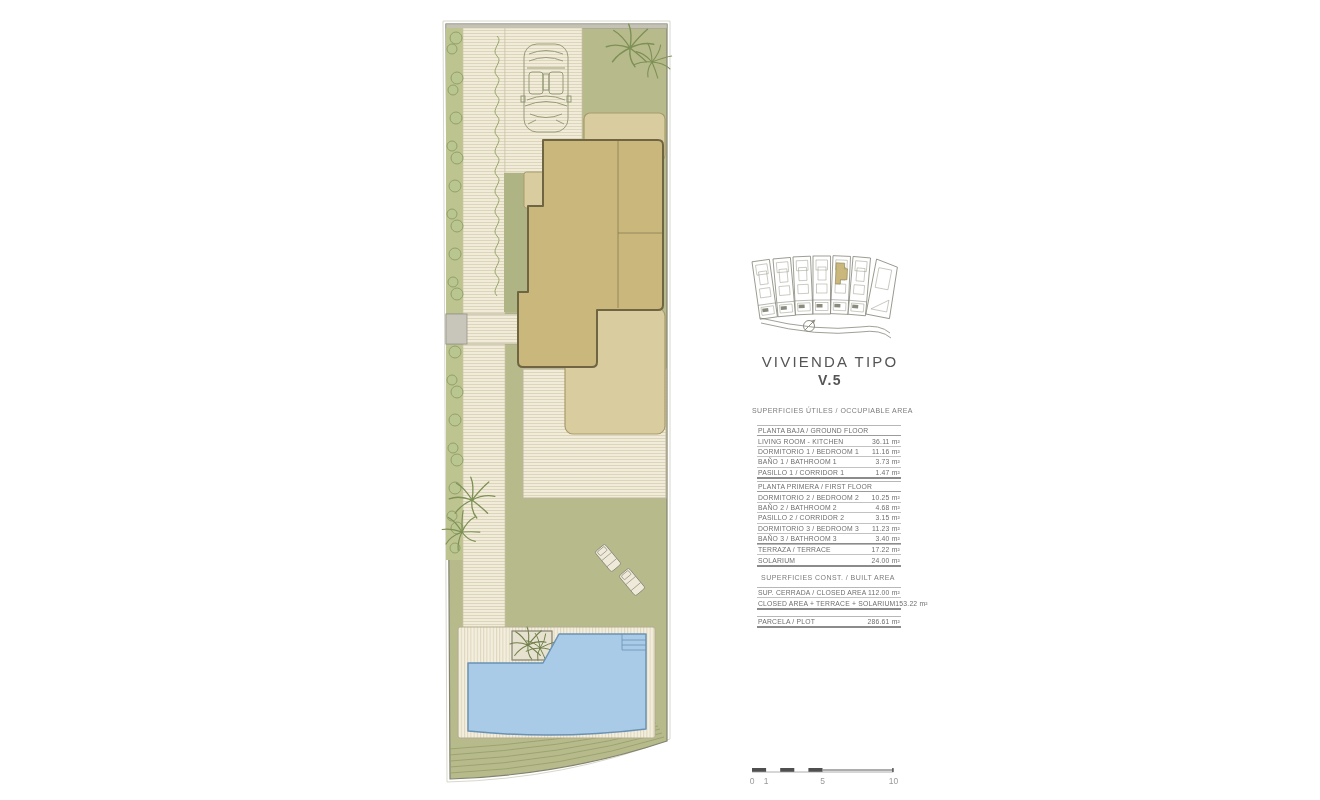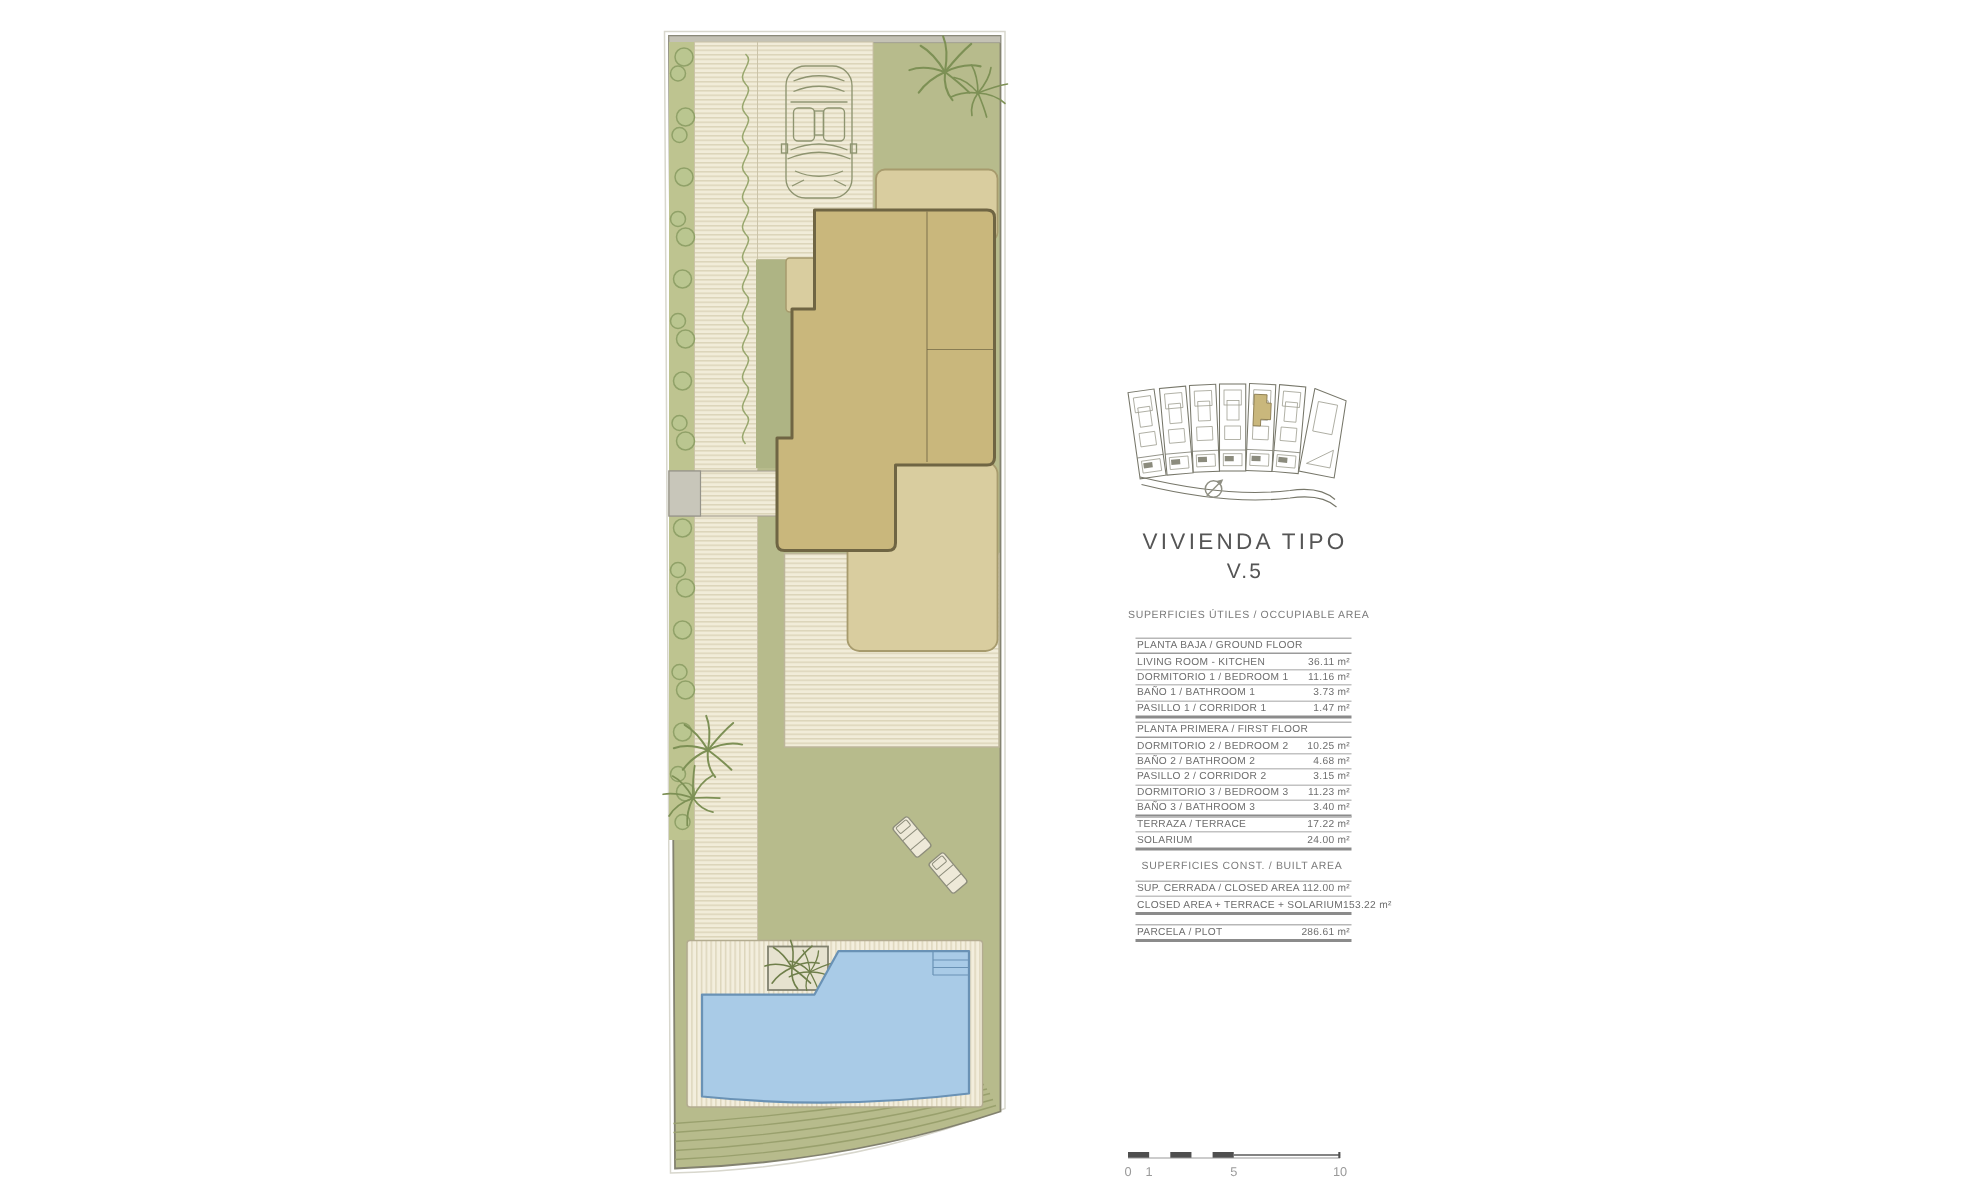--- a/index.html
+++ b/index.html
@@ -9,21 +9,21 @@
     font-family:"Liberation Sans", sans-serif;
   }
   .sheet{position:relative;width:1320px;height:704px;}
 
   
   .plan-title{
     position:absolute;left:742px;top:352px;width:176px;
     text-align:center;color:var(--ink,#555);
     font-size:15px;letter-spacing:2.2px;line-height:19px;font-weight:400;
   }
-  .plan-title .v5{font-size:14px;letter-spacing:1.5px;}
+  .plan-title .v5{font-size:14px;letter-spacing:1.5px;font-weight:bold;}
 
   .sec-heading{
     position:absolute;left:752px;width:152px;text-align:center;
     font-size:7px;letter-spacing:.45px;color:#7b7b7b;white-space:nowrap;
   }
   .sec-heading.h-occ{top:407px;}
   .sec-heading.h-built{top:574px;}
 
   .ttable{
     position:absolute;left:757px;width:144px;

